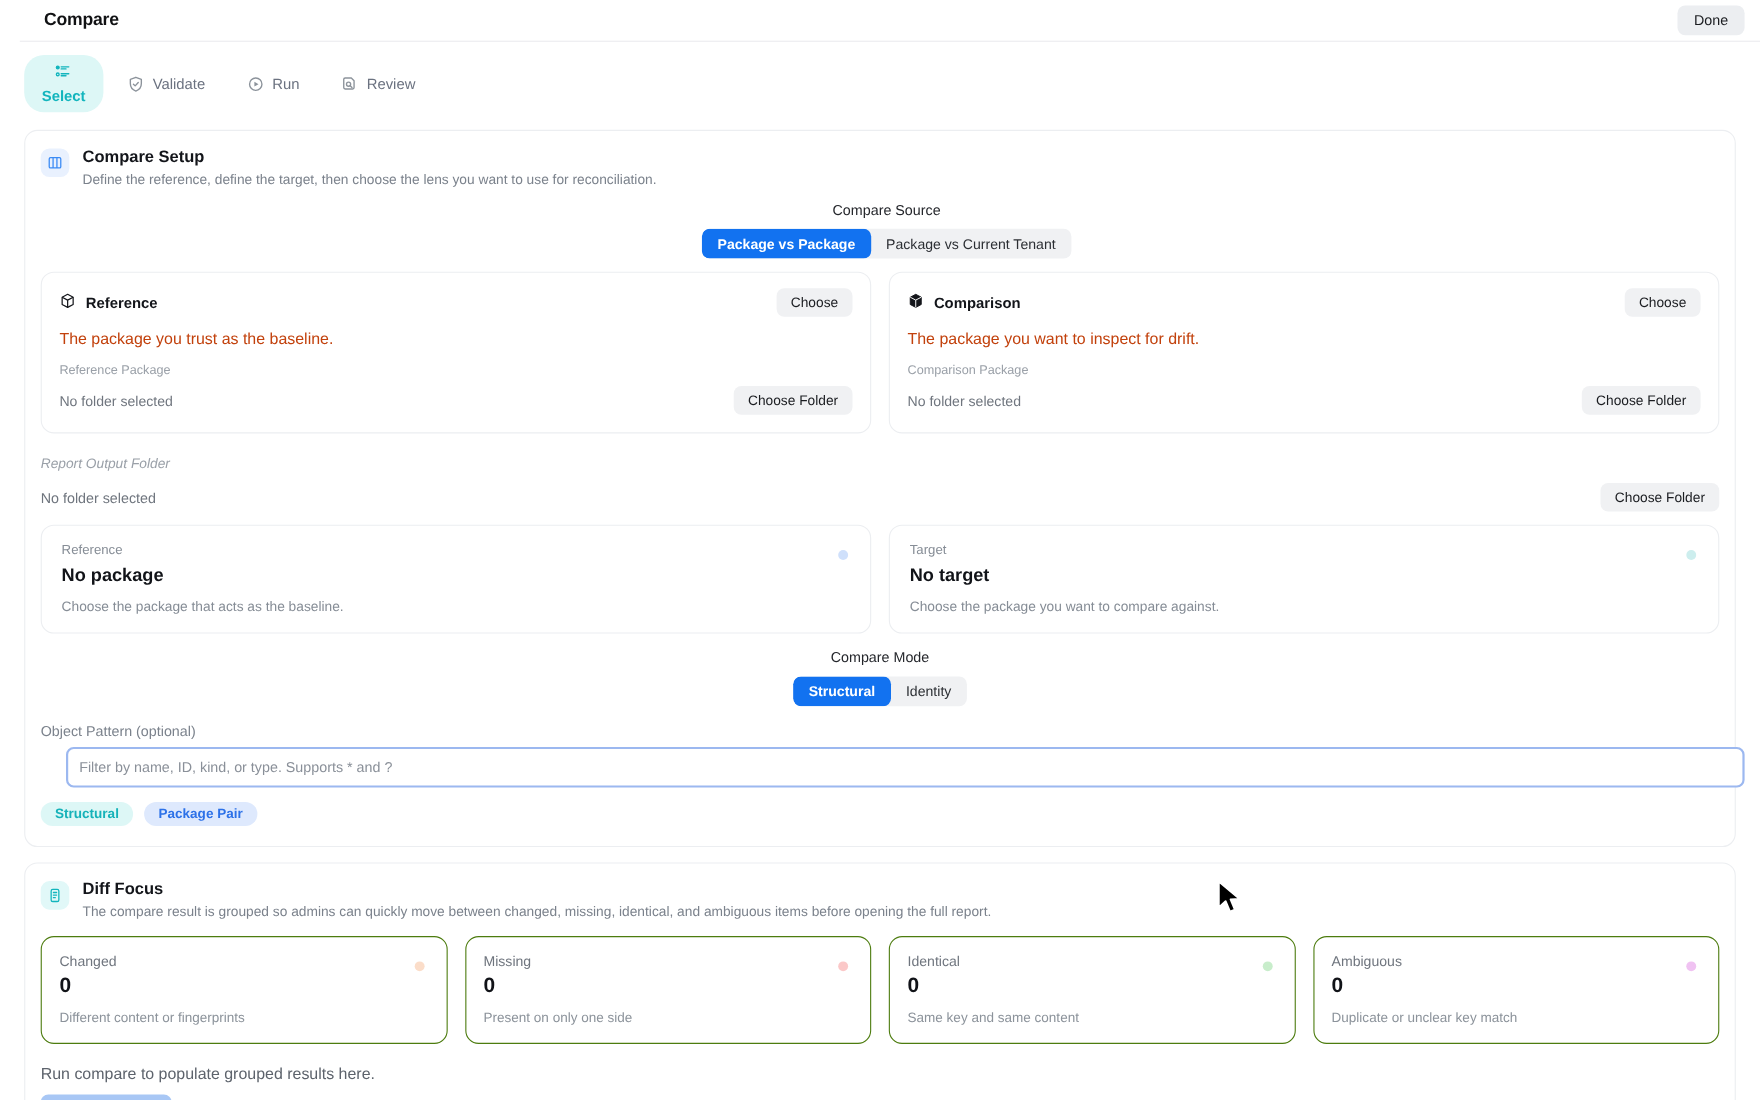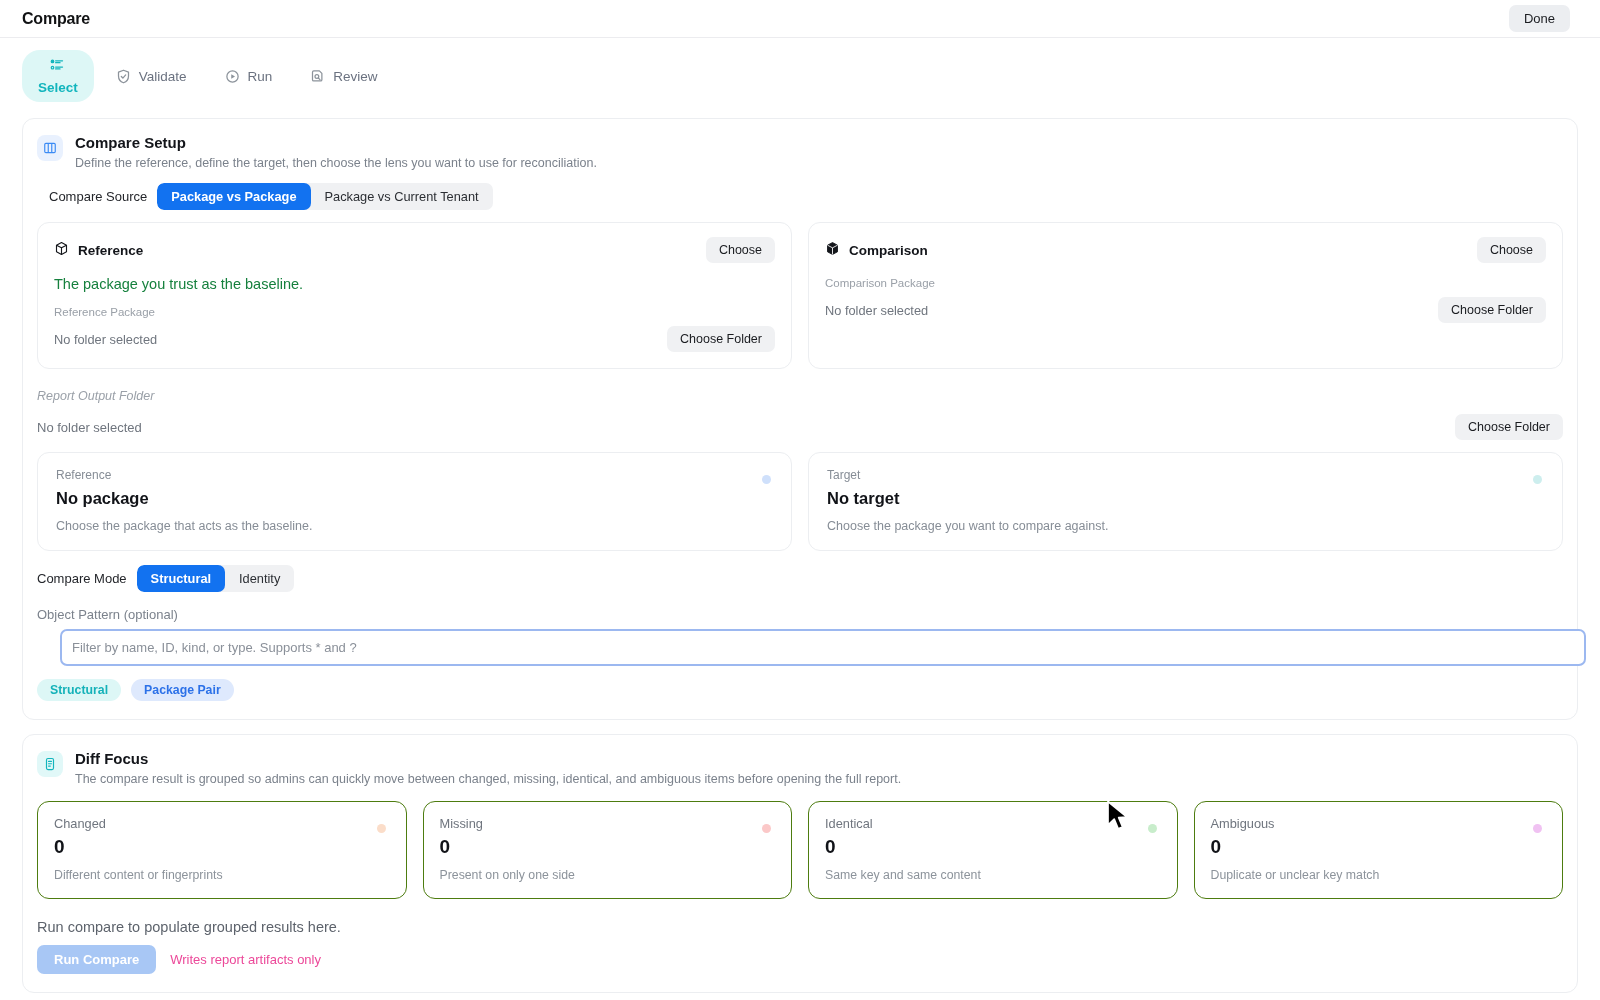--- a/index.html
+++ b/index.html
@@ -8,23 +8,24 @@
     background: #ffffff;
     font-family: "Liberation Sans", sans-serif;
     color: #111827;
     overflow: hidden;
   }
 
   
   .titlebar {
     height: 38px;
     display: flex; align-items: center; justify-content: space-between;
-    padding: 0 30px 0 22px;
+    padding: 0 14px 0 22px;
     border-bottom: 1px solid #ececef;
     background: #fff;
+    margin-left: 18px;
   }
   .app-title { font-size: 16px; font-weight: 700; letter-spacing: -0.2px; color: #111214; }
   .done-btn {
     background: #eceef1; color: #1a1c20;
     border: none; border-radius: 7px;
     font-size: 13px; font-family: inherit;
     padding: 6px 15px; cursor: pointer;
   }
 
   
@@ -54,21 +55,21 @@
     width: 26px; height: 26px; border-radius: 8px;
     display: flex; align-items: center; justify-content: center;
     flex: 0 0 26px; margin-top: 2px;
   }
   .panel-icon.blue { background: #e9f1fe; }
   .panel-icon.teal { background: #e1f8f8; }
   .panel-title { font-size: 15px; font-weight: 700; color: #13151a; line-height: 19px; }
   .panel-sub { font-size: 12.5px; color: #7b828c; margin-top: 3px; line-height: 16px; }
 
   
-  .segrow { display: flex; align-items: center; gap: 10px; margin-top: 14px; }
+  .segrow { display: flex; align-items: center; gap: 10px; margin-top: 14px; flex-direction: column; }
   .segrow-label { font-size: 13px; color: #24262b; }
   .seg {
     display: inline-flex; background: #f0f1f3;
     border-radius: 7px; padding: 0; overflow: hidden;
   }
   .seg-item {
     font-size: 12.8px; color: #2b2e33;
     padding: 6px 14px; cursor: pointer; white-space: nowrap;
     border-radius: 7px;
   }
@@ -82,21 +83,21 @@
     padding: 14px 16px 16px 16px; background: #fff;
     position: relative;
   }
   .sub-card-head { display: flex; align-items: center; justify-content: space-between; }
   .sub-card-title { display: flex; align-items: center; gap: 9px; font-size: 13.5px; font-weight: 700; color: #13151a; }
   .mini-btn {
     background: #f0f1f3; border: none; border-radius: 7px;
     font-size: 12.5px; font-family: inherit; color: #1a1c20;
     padding: 6px 13px; cursor: pointer; text-align: right;
   }
-  .sub-card-desc { font-size: 14.5px; color: #15803d; margin-top: 13px; }
+  .sub-card-desc { font-size: 14.5px; color: #c2410c; margin-top: 13px; }
   .field-label { font-size: 11.5px; color: #9aa0a8; margin-top: 14px; }
   .field-row { display: flex; align-items: center; justify-content: space-between; margin-top: 8px; }
   .field-value { font-size: 12.8px; color: #6f757e; }
 
   
   .report-block { margin-top: 20px; }
   .report-label { font-size: 12.5px; color: #9aa0a8; font-style: italic; }
   .report-row { display: flex; align-items: center; justify-content: space-between; margin-top: 11px; }
   .report-value { font-size: 13px; color: #6f757e; }
 
@@ -265,20 +266,21 @@
             <svg width="15" height="15" viewBox="0 0 24 24" fill="#14161b" stroke="#14161b" stroke-width="1.4" stroke-linejoin="round">
               <path d="M12 2.5l8 4.2v10.6L12 21.5 4 17.3V6.7z"></path>
               <path d="M4 6.7l8 4.2 8-4.2" fill="none" stroke="#ffffff"></path>
               <path d="M12 10.9v10.6" fill="none" stroke="#ffffff"></path>
             </svg>
           </span>
           <span>Comparison</span>
         </div>
         <button class="mini-btn">Choose</button>
       </div>
+      <div class="sub-card-desc">The package you want to inspect for drift.</div>
       <div class="field-label">Comparison Package</div>
       <div class="field-row">
         <span class="field-value">No folder selected</span>
         <button class="mini-btn">Choose Folder</button>
       </div>
     </div>
   </div>
 
   <div class="report-block">
     <div class="report-label">Report Output Folder</div>

